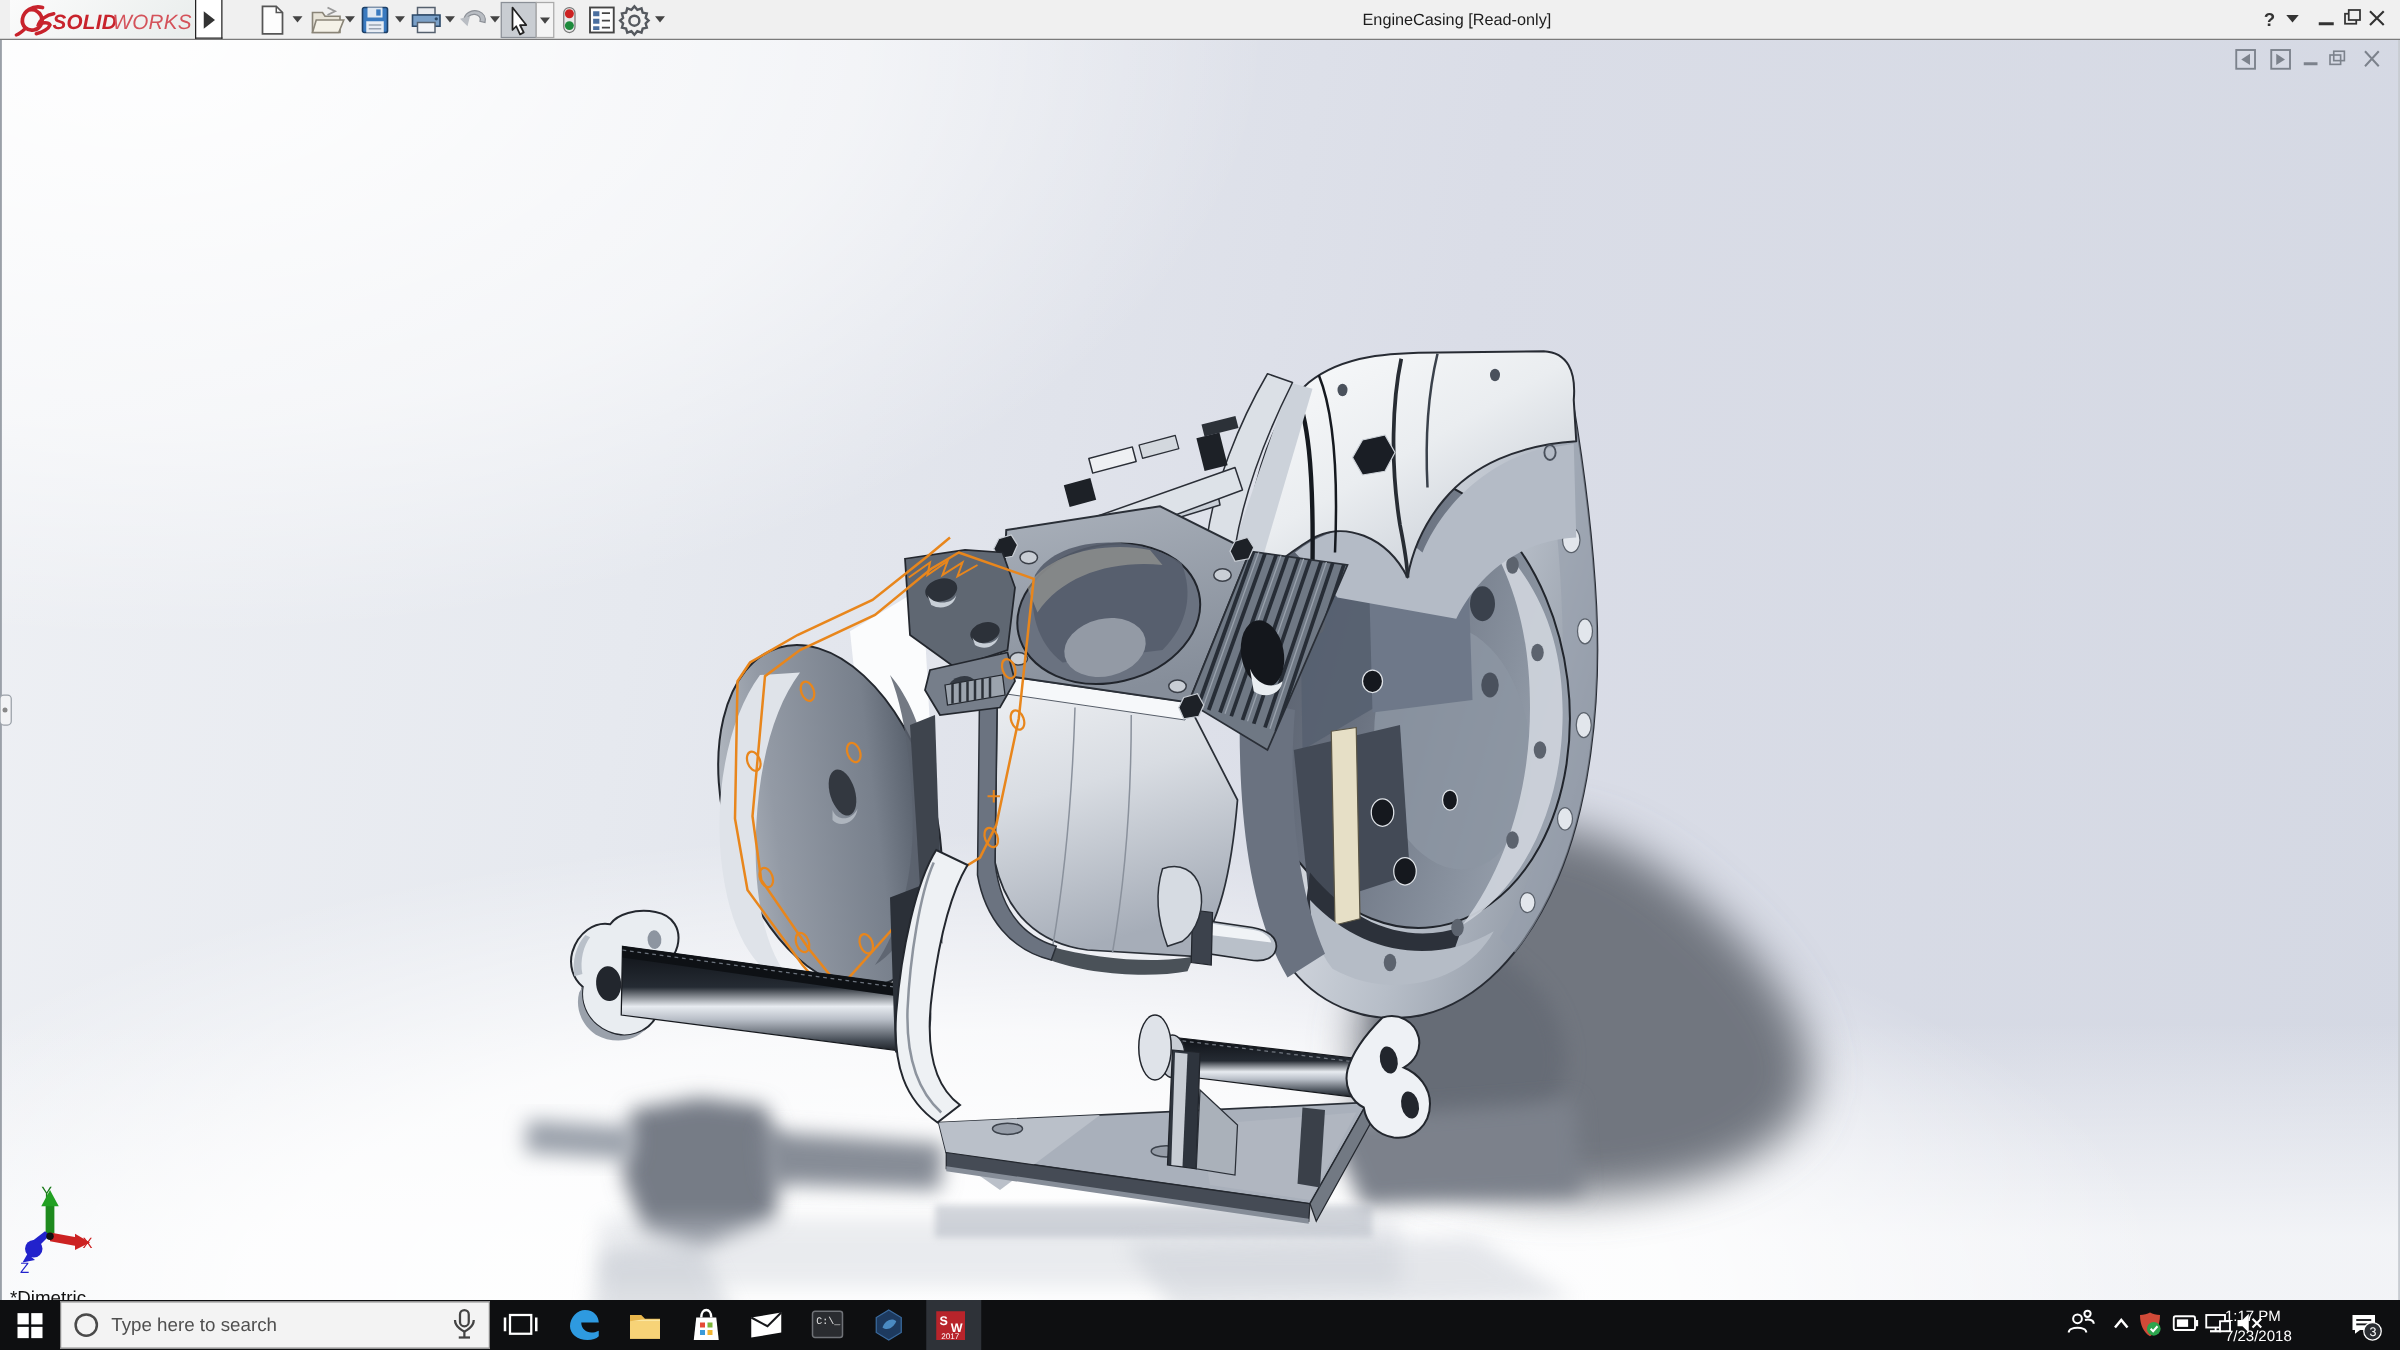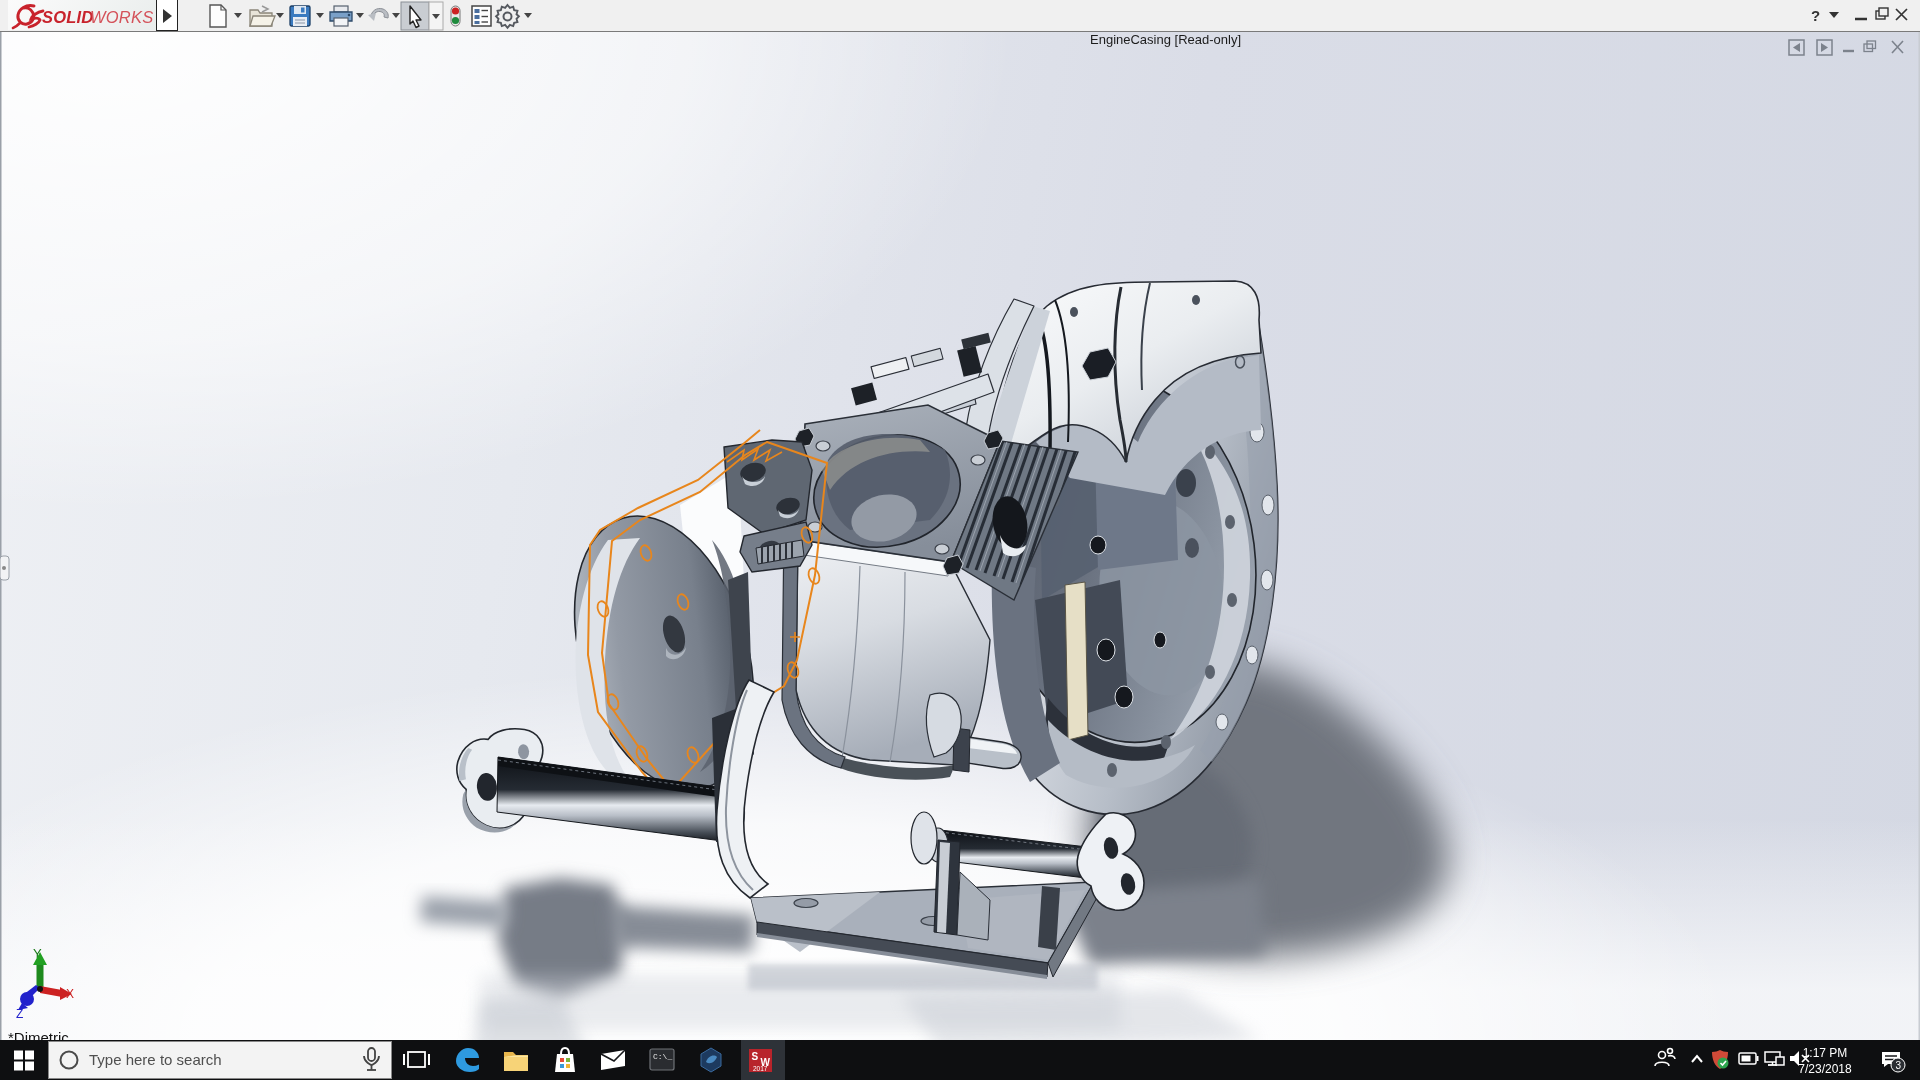--- a/index.html
+++ b/index.html
@@ -4,33 +4,33 @@
 <style>
   html,body{margin:0;padding:0;width:1920px;height:1080px;overflow:hidden;
     font-family:"Liberation Sans",sans-serif;}
   #titlebar{position:absolute;left:0;top:0;width:1920px;height:31px;
     background:#f0f0f0;border-bottom:1px solid #7a7a7a;}
   #logo{position:absolute;left:8px;top:0;width:148px;height:30px;
     background:linear-gradient(135deg,#fbfbfb,#e9edec);border-right:1px solid #cfcfcf;}
   #logoarrow{position:absolute;left:156px;top:0;width:22px;height:31px;background:#fff;
     border:1px solid #222;border-top:none;box-sizing:border-box;}
   #title-text{position:absolute;left:1090px;top:8px;
-    font-size:13px;color:#1c1c1c;margin-top:24px;}
+    font-size:13px;color:#1c1c1c;}
   #viewport{position:absolute;left:0;top:32px;width:1920px;height:1008px;
     background-image:
       radial-gradient(ellipse 1250px 480px at 40% 100%, rgba(255,255,255,0.97) 0%, rgba(255,255,255,0.8) 45%, rgba(255,255,255,0) 78%),
       radial-gradient(ellipse 1200px 640px at 6% 0%, rgba(255,255,255,0.96) 0%, rgba(255,255,255,0.55) 48%, rgba(255,255,255,0) 75%),
       linear-gradient(to bottom, rgba(248,249,251,0) 78%, rgba(247,248,250,0.85) 95%),
       linear-gradient(100deg,#eef0f4 0%,#e6e9ef 28%,#dadde7 58%,#d4d8e3 100%);}
   #taskbar{position:absolute;left:0;top:1040px;width:1920px;height:40px;background:#0e0f11;}
   #searchbox{position:absolute;left:48px;top:1041px;width:344px;height:38px;
     background:#f3f3f3;border:1px solid #888;box-sizing:border-box;}
   #sw-active{position:absolute;left:741px;top:1040px;width:44px;height:40px;background:#2e3238;}
   #clock{position:absolute;left:1780px;top:1045px;width:90px;color:#fff;font-size:12px;
-    text-align:center;line-height:16px;}
+    text-align:left;line-height:16px;}
 </style>
 </head>
 <body>
 <div id="viewport"></div>
 <svg id="scene" style="position:absolute;left:0;top:0" width="1920" height="1080" viewBox="0 0 1920 1080">
 <defs>
   <filter id="b18" x="-40%" y="-40%" width="180%" height="180%">
         <feGaussianBlur stdDeviation="18"></feGaussianBlur>
       </filter>
   <filter id="b8" x="-40%" y="-40%" width="180%" height="180%">

